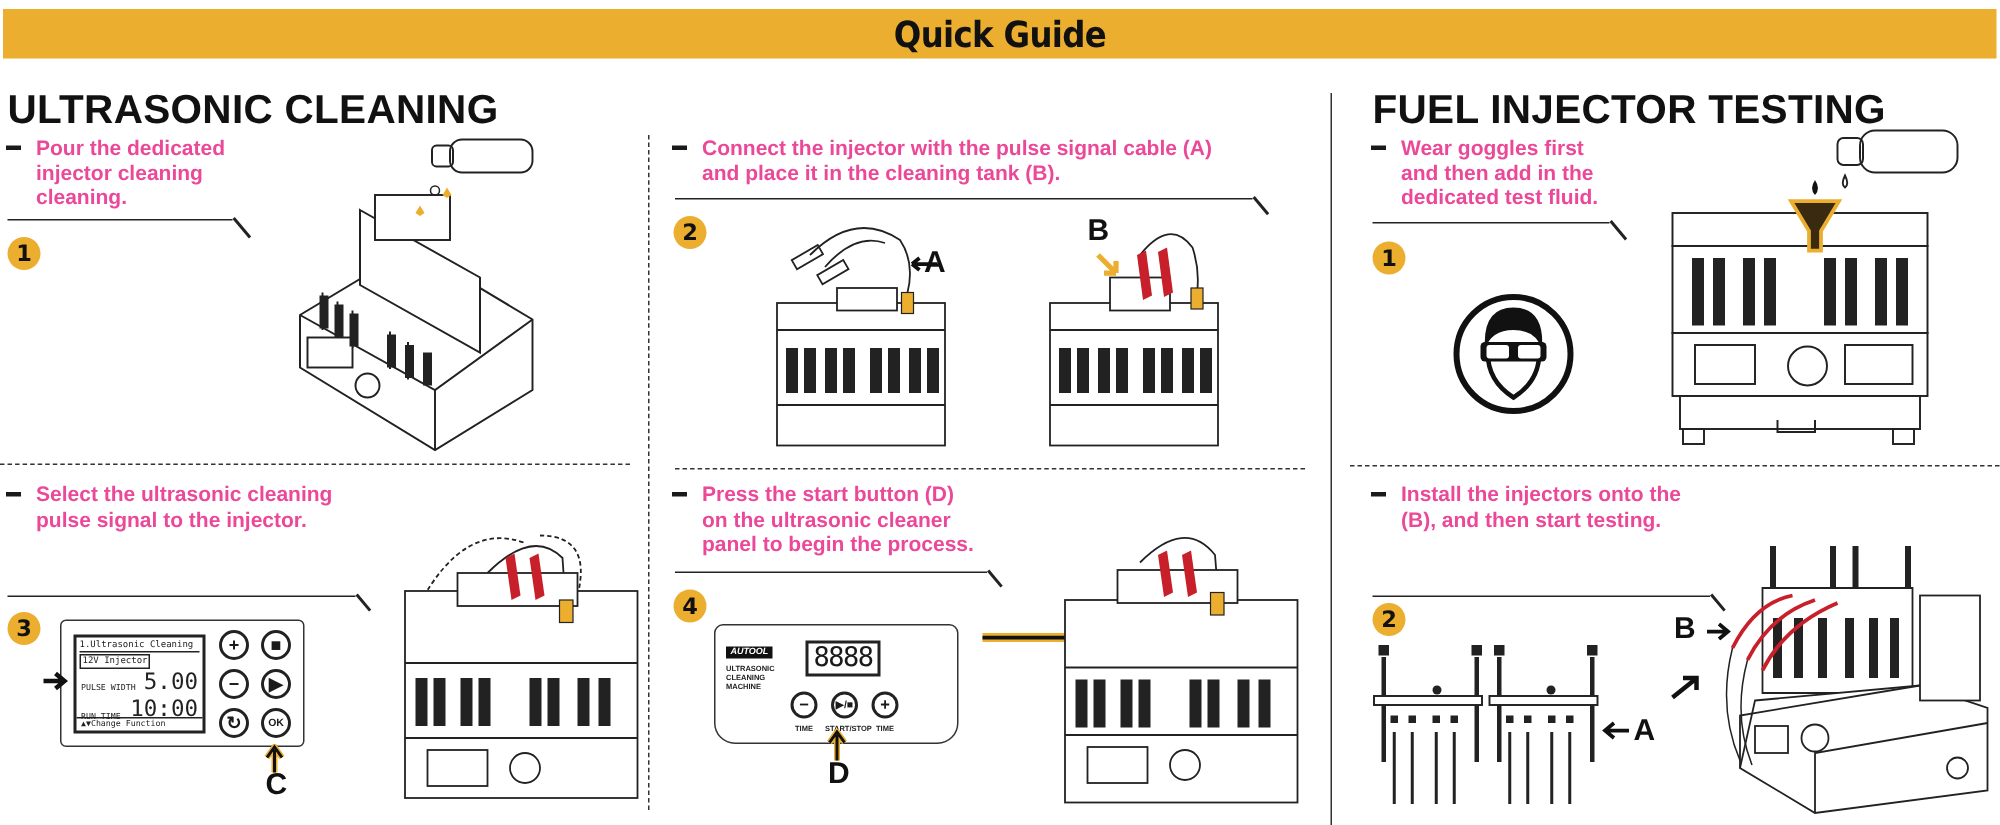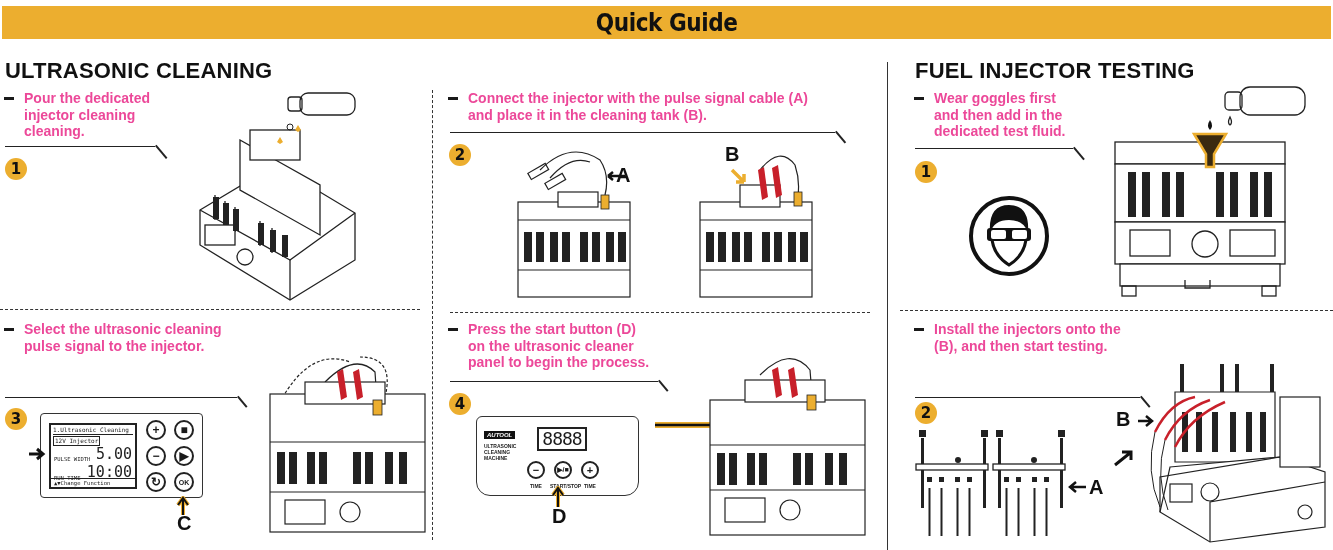--- a/index.html
+++ b/index.html
@@ -1,19 +1,19 @@
 <!DOCTYPE html>
 <html><head>
 <meta charset="utf-8">
 <style>
   *{box-sizing:border-box;margin:0;padding:0}
   html,body{width:1333px;height:550px;background:#fff;overflow:hidden;font-family:"Liberation Sans",sans-serif;color:#1a1a1a}
   .banner{position:absolute;left:2px;top:6px;width:1329px;height:33px;background:#ecae2f;display:flex;align-items:center;justify-content:center}
   .banner span{font-family:"DejaVu Sans",sans-serif;font-weight:bold;font-size:24px;color:#111;letter-spacing:-0.5px;transform:scaleX(0.9);display:inline-block}
-  .sec-title{position:absolute;font-weight:bold;font-size:22px;color:#111;letter-spacing:0.2px}
+  .sec-title{position:absolute;font-weight:bold;font-size:27px;color:#111;letter-spacing:0.2px}
   .step-text{position:absolute;font-weight:bold;font-size:14px;line-height:16.5px;color:#ec4899;padding-left:24px}
   .step-text::before{content:"";position:absolute;left:4px;top:7px;width:10px;height:3px;background:#1a1a1a}
   .step-text span{display:block}
   .rule{position:absolute;height:0;border-top:1.5px solid #222}
   .rule-tail{position:absolute;width:1.5px;background:#222;transform-origin:top left}
   .badge{position:absolute;width:22px;height:22px;border-radius:50%;background:#ecae2f;color:#111;font-weight:bold;font-size:15px;display:flex;align-items:center;justify-content:center;font-family:"DejaVu Sans",sans-serif}
   .vdash{position:absolute;width:0;border-left:1.5px dashed #333}
   .hdash{position:absolute;height:0;border-top:1.5px dashed #333}
   .vsolid{position:absolute;width:0;border-left:1.5px solid #333}
   .ill{position:absolute}

